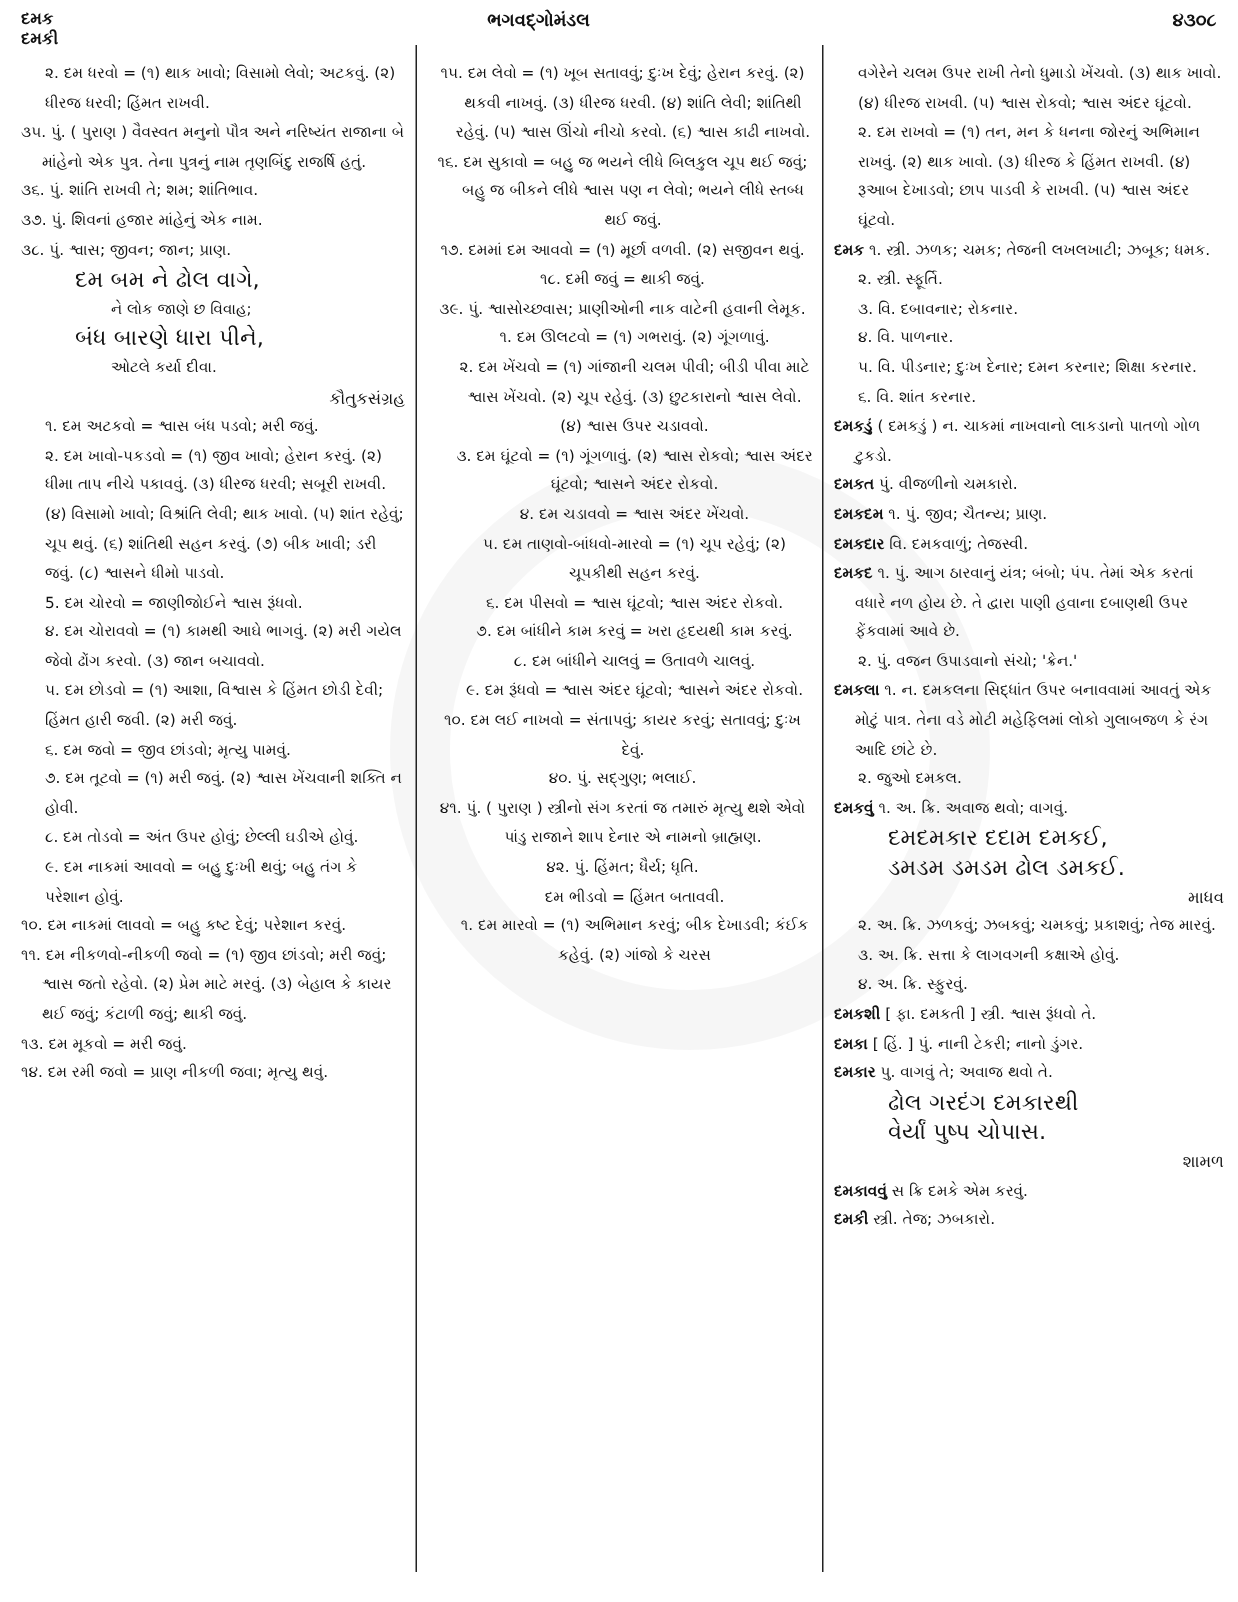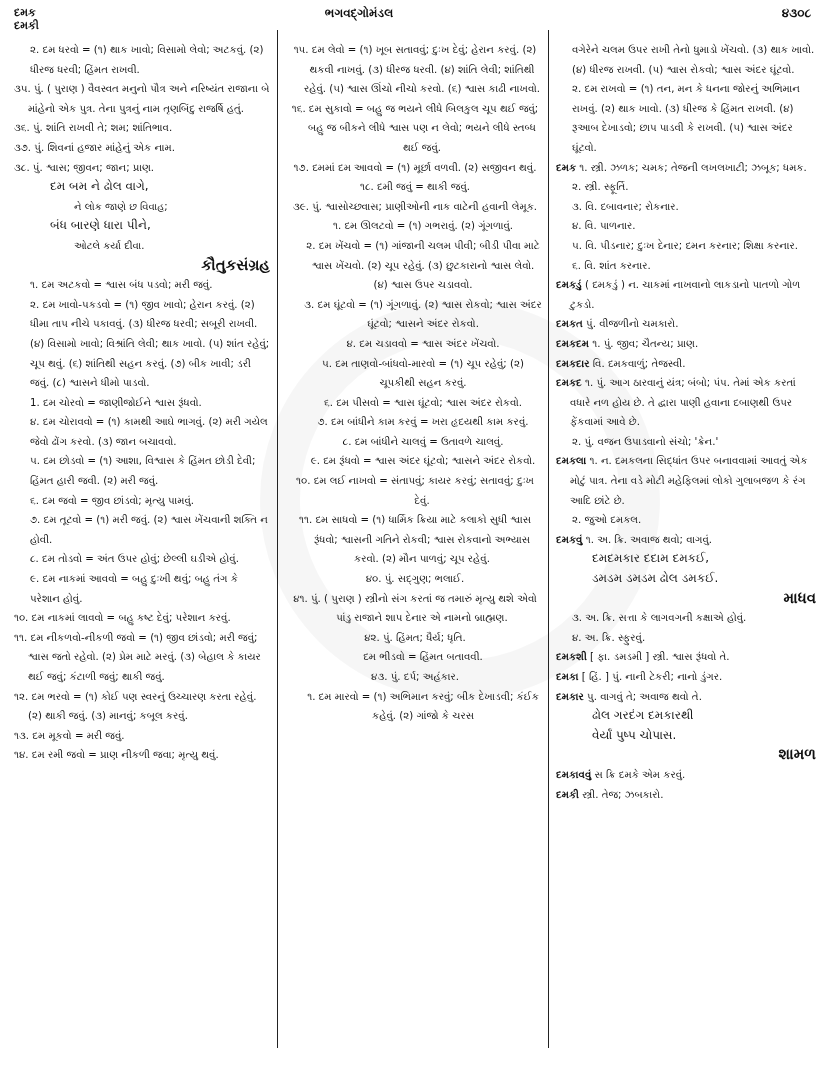--- a/index.html
+++ b/index.html
@@ -10,23 +10,23 @@
   .hdr .right{position:absolute;right:14px;top:0;font-size:12px;font-weight:bold;font-family:Liberation Serif, serif;}
   .col{position:absolute;top:40px;bottom:6px;font-size:10.2px;line-height:19.6px;}
   .c1{left:14px;width:256px;}
   .c2{left:287px;width:256px;text-align:center;}
   .c3{left:556px;width:260px;}
   .rule{position:absolute;top:30px;bottom:20px;width:1px;background:#222;}
   .r1{left:277px;} .r2{left:548px;}
   p{margin:0;}
   .ind{padding-left:16px;}
   .hang{padding-left:14px;text-indent:-14px;}
-  .verse{padding-left:36px;font-size:12px;}
+  .verse{padding-left:36px;font-size:15px;}
   .verse2{padding-left:60px;font-size:10px;}
-  .src{text-align:right;font-weight:bold;font-size:15px;}
+  .src{text-align:right;font-weight:normal;font-size:11px;}
   .hw{font-weight:bold;}
   .wm{position:absolute;left:260px;top:300px;width:320px;height:320px;border-radius:50%;border:40px solid rgba(0,0,0,0.035);pointer-events:none;}
 </style>
 </head>
 <body>
 
 <div class="wm"></div>
 
 <div class="hdr">
   <div class="left">
@@ -46,55 +46,52 @@
     <p class="hang"><span>૩૬. પું. શાંતિ રાખવી તે; શમ; શાંતિભાવ.</span></p>
     <p class="hang"><span>૩૭. પું. શિવનાં હજાર માંહેનું એક નામ.</span></p>
     <p class="hang"><span>૩૮. પું. શ્વાસ; જીવન; જાન; પ્રાણ.</span></p>
     <p class="verse"><span>દમ બમ ને ઢોલ વાગે,</span></p>
     <p class="verse2"><span>ને લોક જાણે છ વિવાહ;</span></p>
     <p class="verse"><span>બંધ બારણે ધારા પીને,</span></p>
     <p class="verse2"><span>ઓટલે કર્યા દીવા.</span></p>
     <p class="src"><span>કૌતુકસંગ્રહ</span></p>
     <p class="ind"><span>૧. દમ અટકવો = શ્વાસ બંધ પડવો; મરી જવું.</span></p>
     <p class="ind"><span>૨. દમ ખાવો-પકડવો = (૧) જીવ ખાવો; હેરાન કરવું. (૨) ધીમા તાપ નીચે પકાવવું. (૩) ધીરજ ધરવી; સબૂરી રાખવી. (૪) વિસામો ખાવો; વિશ્રાંતિ લેવી; થાક ખાવો. (૫) શાંત રહેવું; ચૂપ થવું. (૬) શાંતિથી સહન કરવું. (૭) બીક ખાવી; ડરી જવું. (૮) શ્વાસને ધીમો પાડવો.</span></p>
-    <p class="ind"><span>1. દમ ચોરવો = જાણીજોઈને શ્વાસ રૂંધવો.</span></p>
+    <p class="ind"><span>5. દમ ચોરવો = જાણીજોઈને શ્વાસ રૂંધવો.</span></p>
     <p class="ind"><span>૪. દમ ચોરાવવો = (૧) કામથી આઘે ભાગવું. (૨) મરી ગયેલ જેવો ઢોંગ કરવો. (૩) જાન બચાવવો.</span></p>
     <p class="ind"><span>૫. દમ છોડવો = (૧) આશા, વિશ્વાસ કે હિંમત છોડી દેવી; હિંમત હારી જવી. (૨) મરી જવું.</span></p>
     <p class="ind"><span>૬. દમ જવો = જીવ છાંડવો; મૃત્યુ પામવું.</span></p>
     <p class="ind"><span>૭. દમ તૂટવો = (૧) મરી જવું. (૨) શ્વાસ ખેંચવાની શક્તિ ન હોવી.</span></p>
     <p class="ind"><span>૮. દમ તોડવો = અંત ઉપર હોવું; છેલ્લી ઘડીએ હોવું.</span></p>
     <p class="ind"><span>૯. દમ નાકમાં આવવો = બહુ દુઃખી થવું; બહુ તંગ કે પરેશાન હોવું.</span></p>
     <p class="hang"><span>૧૦. દમ નાકમાં લાવવો = બહુ કષ્ટ દેવું; પરેશાન કરવું.</span></p>
     <p class="hang"><span>૧૧. દમ નીકળવો-નીકળી જવો = (૧) જીવ છાંડવો; મરી જવું; શ્વાસ જતો રહેવો. (૨) પ્રેમ માટે મરવું. (૩) બેહાલ કે કાયર થઈ જવું; કંટાળી જવું; થાકી જવું.</span></p>
-    <p class="hang"><span>૧૨. દમ ભરવો = (૧) કોઈ પણ સ્વરનું ઉચ્ચારણ કરતા રહેવું. (૨) થાકી જવું. (૩) માનવું; કબૂલ કરવું.</span></p>
     <p class="hang"><span>૧૩. દમ મૂકવો = મરી જવું.</span></p>
     <p class="hang"><span>૧૪. દમ રમી જવો = પ્રાણ નીકળી જવા; મૃત્યુ થવું.</span></p>
   </div>
 <div class="col c2">
     <p class="hang"><span>૧૫. દમ લેવો = (૧) ખૂબ સતાવવું; દુઃખ દેવું; હેરાન કરવું. (૨) થકવી નાખવું. (૩) ધીરજ ધરવી. (૪) શાંતિ લેવી; શાંતિથી રહેવું. (૫) શ્વાસ ઊંચો નીચો કરવો. (૬) શ્વાસ કાઢી નાખવો.</span></p>
     <p class="hang"><span>૧૬. દમ સુકાવો = બહુ જ ભયને લીધે બિલકુલ ચૂપ થઈ જવું; બહુ જ બીકને લીધે શ્વાસ પણ ન લેવો; ભયને લીધે સ્તબ્ધ થઈ જવું.</span></p>
     <p class="hang"><span>૧૭. દમમાં દમ આવવો = (૧) મૂર્છા વળવી. (૨) સજીવન થવું.</span></p>
     <p class="hang"><span>૧૮. દમી જવું = થાકી જવું.</span></p>
     <p class="hang"><span>૩૯. પું. શ્વાસોચ્છ્વાસ; પ્રાણીઓની નાક વાટેની હવાની લેમૂક.</span></p>
     <p class="ind"><span>૧. દમ ઊલટવો = (૧) ગભરાવું. (૨) ગૂંગળાવું.</span></p>
     <p class="ind"><span>૨. દમ ખેંચવો = (૧) ગાંજાની ચલમ પીવી; બીડી પીવા માટે શ્વાસ ખેંચવો. (૨) ચૂપ રહેવું. (૩) છુટકારાનો શ્વાસ લેવો. (૪) શ્વાસ ઉપર ચડાવવો.</span></p>
     <p class="ind"><span>૩. દમ ઘૂંટવો = (૧) ગૂંગળાવું. (૨) શ્વાસ રોકવો; શ્વાસ અંદર ઘૂંટવો; શ્વાસને અંદર રોકવો.</span></p>
     <p class="ind"><span>૪. દમ ચડાવવો = શ્વાસ અંદર ખેંચવો.</span></p>
     <p class="ind"><span>૫. દમ તાણવો-બાંધવો-મારવો = (૧) ચૂપ રહેવું; (૨) ચૂપકીથી સહન કરવું.</span></p>
     <p class="ind"><span>૬. દમ પીસવો = શ્વાસ ઘૂંટવો; શ્વાસ અંદર રોકવો.</span></p>
     <p class="ind"><span>૭. દમ બાંધીને કામ કરવું = ખરા હૃદયથી કામ કરવું.</span></p>
     <p class="ind"><span>૮. દમ બાંધીને ચાલવું = ઉતાવળે ચાલવું.</span></p>
     <p class="ind"><span>૯. દમ રૂંધવો = શ્વાસ અંદર ઘૂંટવો; શ્વાસને અંદર રોકવો.</span></p>
     <p class="hang"><span>૧૦. દમ લઈ નાખવો = સંતાપવું; કાયર કરવું; સતાવવું; દુઃખ દેવું.</span></p>
-    <p class="hang"><span>૧૧. દમ સાધવો = (૧) ધાર્મિક ક્રિયા માટે કલાકો સુધી શ્વાસ રૂંધવો; શ્વાસની ગતિને રોકવી; શ્વાસ રોકવાનો અભ્યાસ કરવો. (૨) મૌન પાળવું; ચૂપ રહેવું.</span></p>
     <p class="hang"><span>૪૦. પું. સદ્ગુણ; ભલાઈ.</span></p>
     <p class="hang"><span>૪૧. પું. ( પુરાણ ) સ્ત્રીનો સંગ કરતાં જ તમારું મૃત્યુ થશે એવો પાંડુ રાજાને શાપ દેનાર એ નામનો બ્રાહ્મણ.</span></p>
     <p class="hang"><span>૪૨. પું. હિંમત; ધૈર્ય; ધૃતિ.</span></p>
     <p class="ind"><span>દમ ભીડવો = હિંમત બતાવવી.</span></p>
-    <p class="hang"><span>૪૩. પું. દર્પ; અહંકાર.</span></p>
     <p class="ind"><span>૧. દમ મારવો = (૧) અભિમાન કરવું; બીક દેખાડવી; કંઈક કહેવું. (૨) ગાંજો કે ચરસ</span></p>
   </div>
 <div class="col c3">
     <p class="ind"><span>વગેરેને ચલમ ઉપર રાખી તેનો ધુમાડો ખેંચવો. (૩) થાક ખાવો. (૪) ધીરજ રાખવી. (૫) શ્વાસ રોકવો; શ્વાસ અંદર ઘૂંટવો.</span></p>
     <p class="ind"><span>૨. દમ રાખવો = (૧) તન, મન કે ધનના જોરનું અભિમાન રાખવું. (૨) થાક ખાવો. (૩) ધીરજ કે હિંમત રાખવી. (૪) રૂઆબ દેખાડવો; છાપ પાડવી કે રાખવી. (૫) શ્વાસ અંદર ઘૂંટવો.</span></p>
     <p class="hang"><span class="hw">દમક</span><span> ૧. સ્ત્રી. ઝળક; ચમક; તેજની લખલખાટી; ઝબૂક; ધમક.</span></p>
     <p class="ind"><span>૨. સ્ત્રી. સ્ફૂર્તિ.</span></p>
     <p class="ind"><span>૩. વિ. દબાવનાર; રોકનાર.</span></p>
     <p class="ind"><span>૪. વિ. પાળનાર.</span></p>
     <p class="ind"><span>૫. વિ. પીડનાર; દુઃખ દેનાર; દમન કરનાર; શિક્ષા કરનાર.</span></p>
@@ -104,23 +101,24 @@
     <p class="hang"><span class="hw">દમકદમ</span><span> ૧. પું. જીવ; ચૈતન્ય; પ્રાણ.</span></p>
     <p class="hang"><span class="hw">દમકદાર</span><span> વિ. દમકવાળું; તેજસ્વી.</span></p>
     <p class="hang"><span class="hw">દમકદ</span><span> ૧. પું. આગ ઠારવાનું યંત્ર; બંબો; પંપ. તેમાં એક કરતાં વધારે નળ હોય છે. તે દ્વારા પાણી હવાના દબાણથી ઉપર ફેંકવામાં આવે છે.</span></p>
     <p class="ind"><span>૨. પું. વજન ઉપાડવાનો સંચો; 'ક્રેન.'</span></p>
     <p class="hang"><span class="hw">દમકલા</span><span> ૧. ન. દમકલના સિદ્ધાંત ઉપર બનાવવામાં આવતું એક મોટું પાત્ર. તેના વડે મોટી મહેફિલમાં લોકો ગુલાબજળ કે રંગ આદિ છાંટે છે.</span></p>
     <p class="ind"><span>૨. જુઓ દમકલ.</span></p>
     <p class="hang"><span class="hw">દમકવું</span><span> ૧. અ. ક્રિ. અવાજ થવો; વાગવું.</span></p>
     <p class="verse"><span>દમદમકાર દદામ દમકઈ,</span></p>
     <p class="verse"><span>ડમડમ ડમડમ ઢોલ ડમકઈ.</span></p>
     <p class="src">માધવ</p>
+    <p class="ind"><span>૨. અ. ક્રિ. ઝળકવું; ઝબકવું; ચમકવું; પ્રકાશવું; તેજ મારવું.</span></p>
     <p class="ind"><span>૩. અ. ક્રિ. સત્તા કે લાગવગની કક્ષાએ હોવું.</span></p>
     <p class="ind"><span>૪. અ. ક્રિ. સ્ફુરવું.</span></p>
-    <p class="hang"><span class="hw">દમકશી</span><span> [ ફા. ડમડમી ] સ્ત્રી. શ્વાસ રૂંધવો તે.</span></p>
+    <p class="hang"><span class="hw">દમકશી</span><span> [ ફા. દમકતી ] સ્ત્રી. શ્વાસ રૂંધવો તે.</span></p>
     <p class="hang"><span class="hw">દમકા</span><span> [ હિં. ] પું. નાની ટેકરી; નાનો ડુંગર.</span></p>
     <p class="hang"><span class="hw">દમકાર</span><span> પુ. વાગવું તે; અવાજ થવો તે.</span></p>
     <p class="verse"><span>ઢોલ ગરદંગ દમકારથી</span></p>
     <p class="verse"><span>વેર્યાં પુષ્પ ચોપાસ.</span></p>
     <p class="src">શામળ</p>
     <p class="hang"><span class="hw">દમકાવવું</span><span> સ ક્રિ દમકે એમ કરવું.</span></p>
     <p class="hang"><span class="hw">દમકી</span><span> સ્ત્રી. તેજ; ઝબકારો.</span></p>
   </div>
 
 </body></html>

